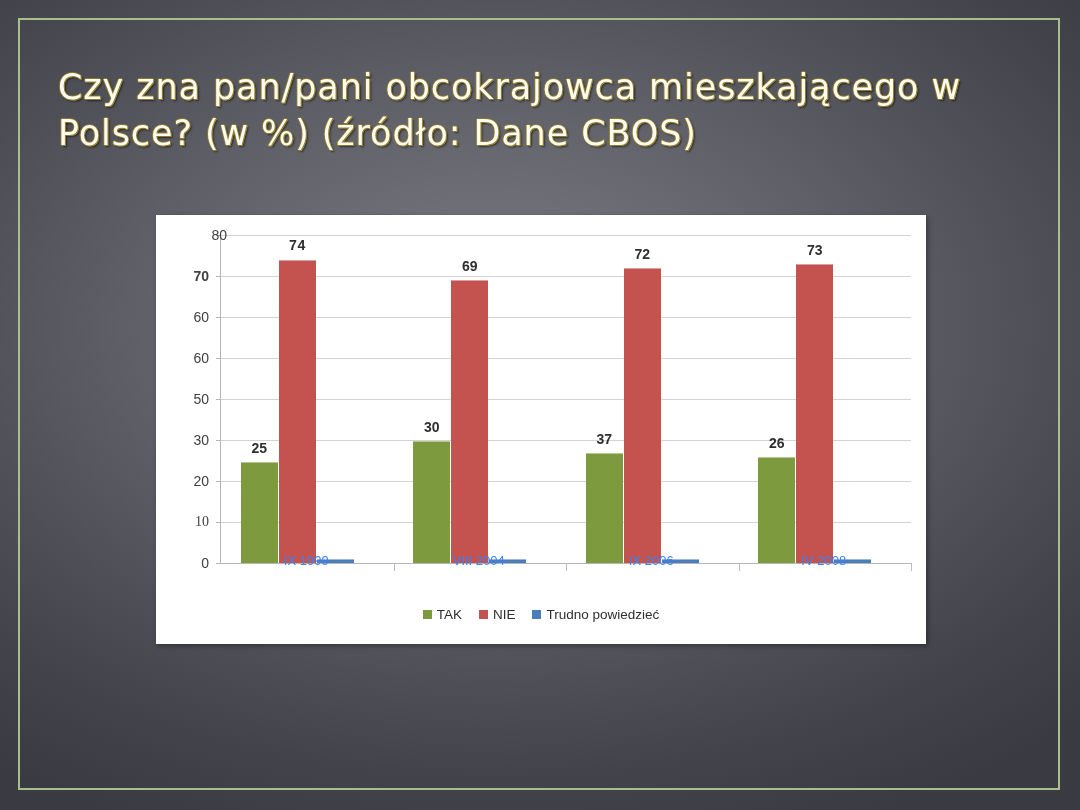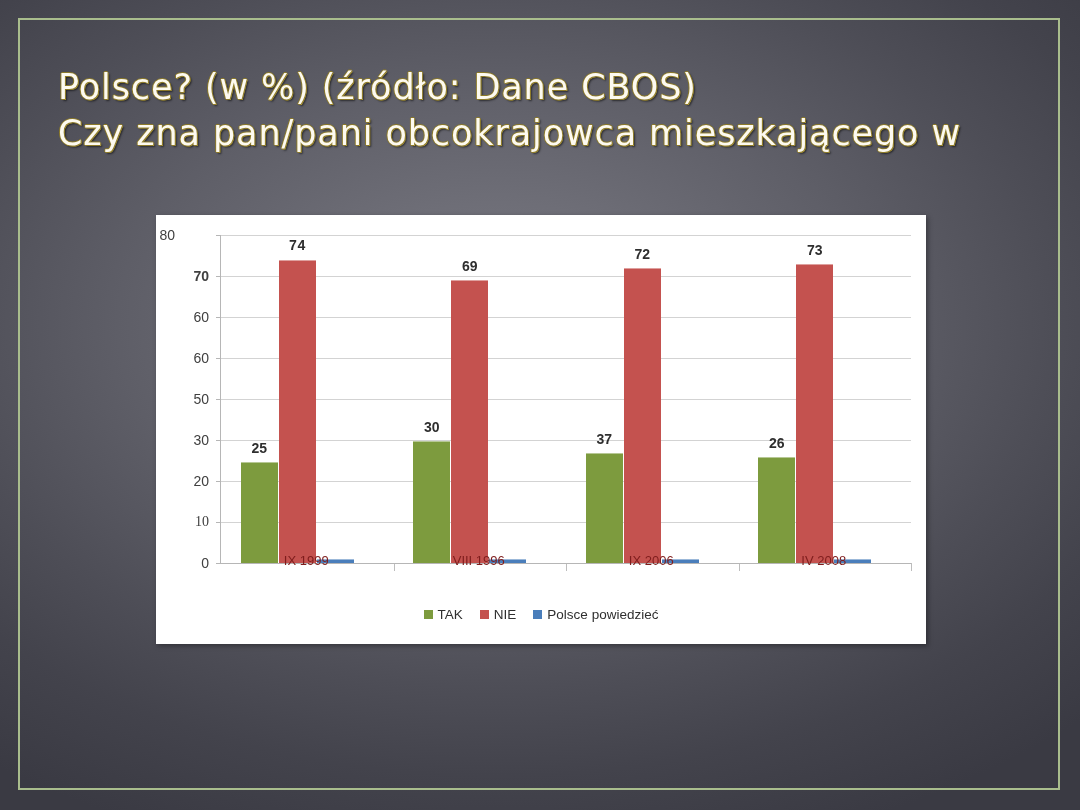--- a/index.html
+++ b/index.html
@@ -159,21 +159,21 @@
     color: #2f2f2f;
   }
 
   .xtick-label {
     position: absolute;
     top: 338px;
     width: 160px;
     text-align: center;
     font-family: "Liberation Sans", sans-serif;
     font-size: 13px;
-    color: #7f1d1d;
+    color: #3b82f6;
   }
 
   .axis-bottom {
     position: absolute;
     left: 64px;
     top: 348px;
     width: 691px;
     height: 1px;
     background: #b6b6b6;
   }
@@ -209,31 +209,31 @@
   }
 </style>
 </head>
 <body>
 
 <div class="slide">
 
   <div class="slide-border"></div>
 
   <div class="title-block">
+    <div class="title-line">Czy zna pan/pani obcokrajowca mieszkającego w</div>
     <div class="title-line">Polsce? (w %) (źródło: Dane CBOS)</div>
-    <div class="title-line">Czy zna pan/pani obcokrajowca mieszkającego w</div>
   </div>
 
   <div class="chart-panel">
     <div class="plot-wrap">
 
       <div class="plot-area" id="plot-area">
           <div class="gridline" style="top: 0px;"></div>
           <div class="ytick-mark" style="top: 0px;"></div>
-          <div class="ytick-label" style="top: 0px; right: 736px;">80</div>
+          <div class="ytick-label" style="top: 0px; right: 684px;">80</div>
           <div class="gridline" style="top: 41px;"></div>
           <div class="ytick-mark" style="top: 41px;"></div>
           <div class="ytick-label" style="top: 41px; right: 702px; font-weight: bold;">70</div>
           <div class="gridline" style="top: 82px;"></div>
           <div class="ytick-mark" style="top: 82px;"></div>
           <div class="ytick-label" style="top: 82px; right: 702px;">60</div>
           <div class="gridline" style="top: 123px;"></div>
           <div class="ytick-mark" style="top: 123px;"></div>
           <div class="ytick-label" style="top: 123px; right: 702px;">60</div>
           <div class="gridline" style="top: 164px;"></div>
@@ -290,23 +290,23 @@
           <div class="legend-item">
             <span class="legend-swatch s0"></span>
             <span class="legend-text">TAK</span>
           </div>
           <div class="legend-item">
             <span class="legend-swatch s1"></span>
             <span class="legend-text">NIE</span>
           </div>
           <div class="legend-item">
             <span class="legend-swatch s2"></span>
-            <span class="legend-text">Polsce powiedzieć</span>
+            <span class="legend-text">Trudno powiedzieć</span>
           </div>
         </div>
     <div class="xtick-label" style="left: 70.25px;">IX 1999</div>
-        <div class="xtick-label" style="left: 242.75px;">VIII 1996</div>
+        <div class="xtick-label" style="left: 242.75px;">VIII 2004</div>
         <div class="xtick-label" style="left: 415.25px;">IX 2006</div>
         <div class="xtick-label" style="left: 587.75px;">IV 2008</div>
       </div>
   </div>
 
 </div>
 
 </body></html>

